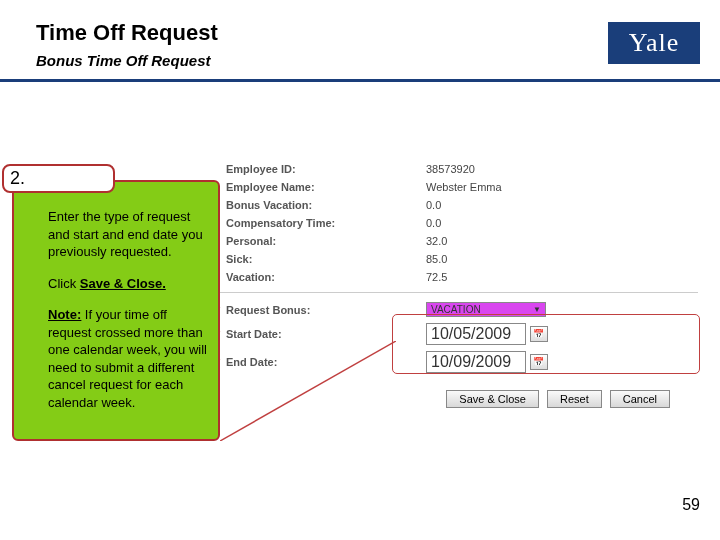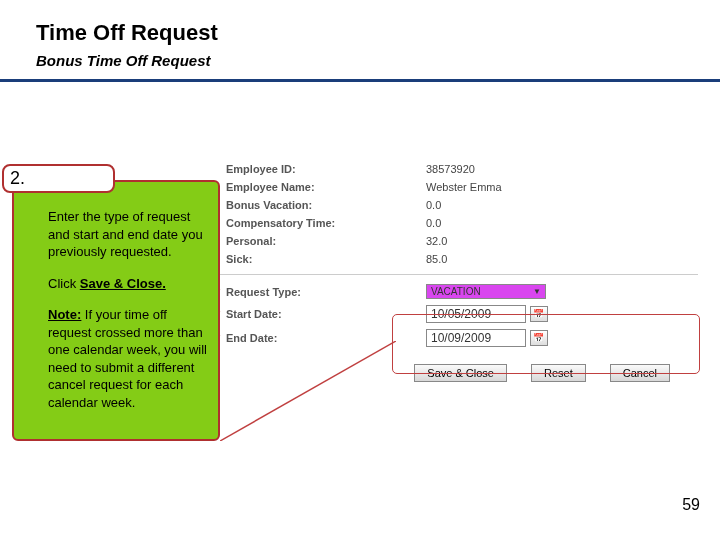--- a/index.html
+++ b/index.html
@@ -116,38 +116,38 @@
     padding: 1px 4px;
     width: 120px;
     display: flex;
     justify-content: space-between;
     align-items: center;
   }
   .sel .arrow { font-size: 8px; color: #333; }
   .dateinp {
     border: 1px solid #888;
     background: #fff;
-    font-size: 12px;
+    font-size: 16px;
     padding: 1px 4px;
     width: 100px;
   }
   .cal-icon {
     width: 18px;
     height: 16px;
     border: 1px solid #888;
     background: linear-gradient(#fff,#ddd);
     display: inline-flex;
     align-items: center;
     justify-content: center;
     font-size: 9px;
   }
   .btnrow {
     display: flex;
     justify-content: flex-end;
-    gap: 24px;
+    gap: 8px;
     padding: 14px 28px 0 0;
   }
   .btn {
     border: 1px solid #888;
     background: linear-gradient(#fafafa,#d8d8d8);
     font-size: 11px;
     padding: 2px 12px;
     cursor: pointer;
     font-family: Tahoma, Arial, sans-serif;
   }
@@ -180,20 +180,21 @@
     font-size: 16px;
     font-weight: normal;
   }
 </style>
 </head>
 <body>
 
 <div class="header">
   <div class="title">Time Off Request</div>
   <div class="subtitle">Bonus Time Off Request</div>
+  <div class="logo">Yale</div>
 </div>
 
 <div class="step-badge">2.</div>
 
 <div class="instructions">
   <p>Enter the type of request and start and end date you previously requested.</p>
   <p><span>Click </span><b>Save &amp; Close.</b></p>
   <p><b><u>Note:</u></b><span> If your time off request crossed more than one calendar week, you will need to submit a different cancel request for each calendar week.</span></p>
 </div>
 
@@ -215,25 +216,29 @@
     <span class="val">0.0</span>
   </div>
   <div class="form-row">
     <span class="lbl">Personal:</span>
     <span class="val">32.0</span>
   </div>
   <div class="form-row">
     <span class="lbl">Sick:</span>
     <span class="val">85.0</span>
   </div>
+  <div class="form-row">
+    <span class="lbl">Vacation:</span>
+    <span class="val">72.5</span>
+  </div>
   <hr>
 
   <div class="req-row">
     <span class="ast">*</span>
-    <span class="lbl">Request Type:</span>
+    <span class="lbl">Request Bonus:</span>
     <div class="ctrl">
       <div class="sel">
         <span>VACATION</span>
         <span class="arrow">▼</span>
       </div>
     </div>
   </div>
   <div class="req-row">
     <span class="ast">*</span>
     <span class="lbl">Start Date:</span>

